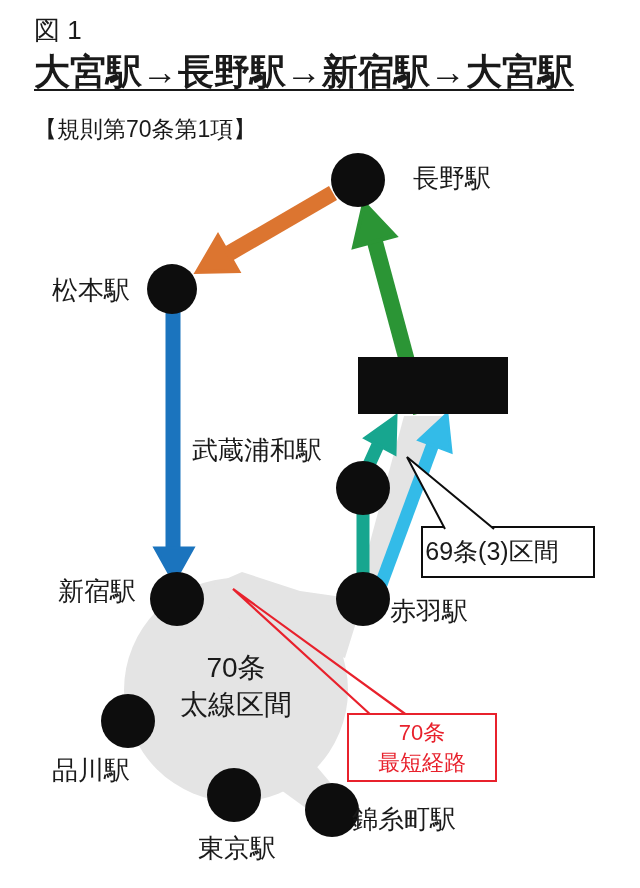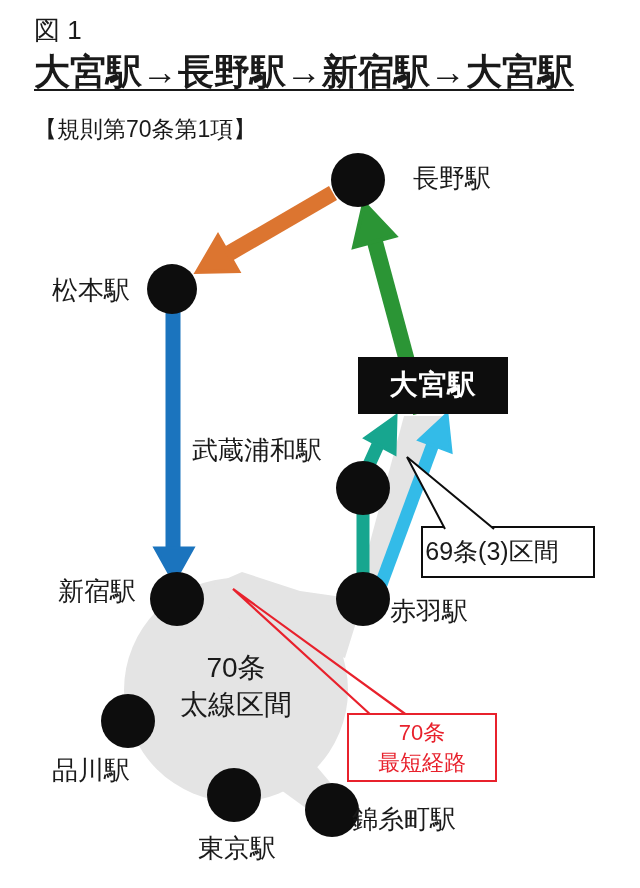--- a/index.html
+++ b/index.html
@@ -124,21 +124,20 @@
 
   <div class="lbl station st-nagano">長野駅</div>
   <div class="lbl station st-matsumoto">松本駅</div>
   <div class="lbl station st-musashiurawa">武蔵浦和駅</div>
   <div class="lbl station st-shinjuku">新宿駅</div>
   <div class="lbl station st-akabane">赤羽駅</div>
   <div class="lbl station st-shinagawa">品川駅</div>
   <div class="lbl station st-tokyo">東京駅</div>
   <div class="lbl station st-kinshicho">錦糸町駅</div>
 
-  <div class="lbl omiya-box-label">大宮駅</div>
 
   <div class="lbl zone-label">
     <span>70条</span><br>
     <span>太線区間</span>
   </div>
 
   <div class="lbl callout69-label">69条(3)区間</div>
 
   <div class="lbl callout70-label">
     <span>70条</span>

